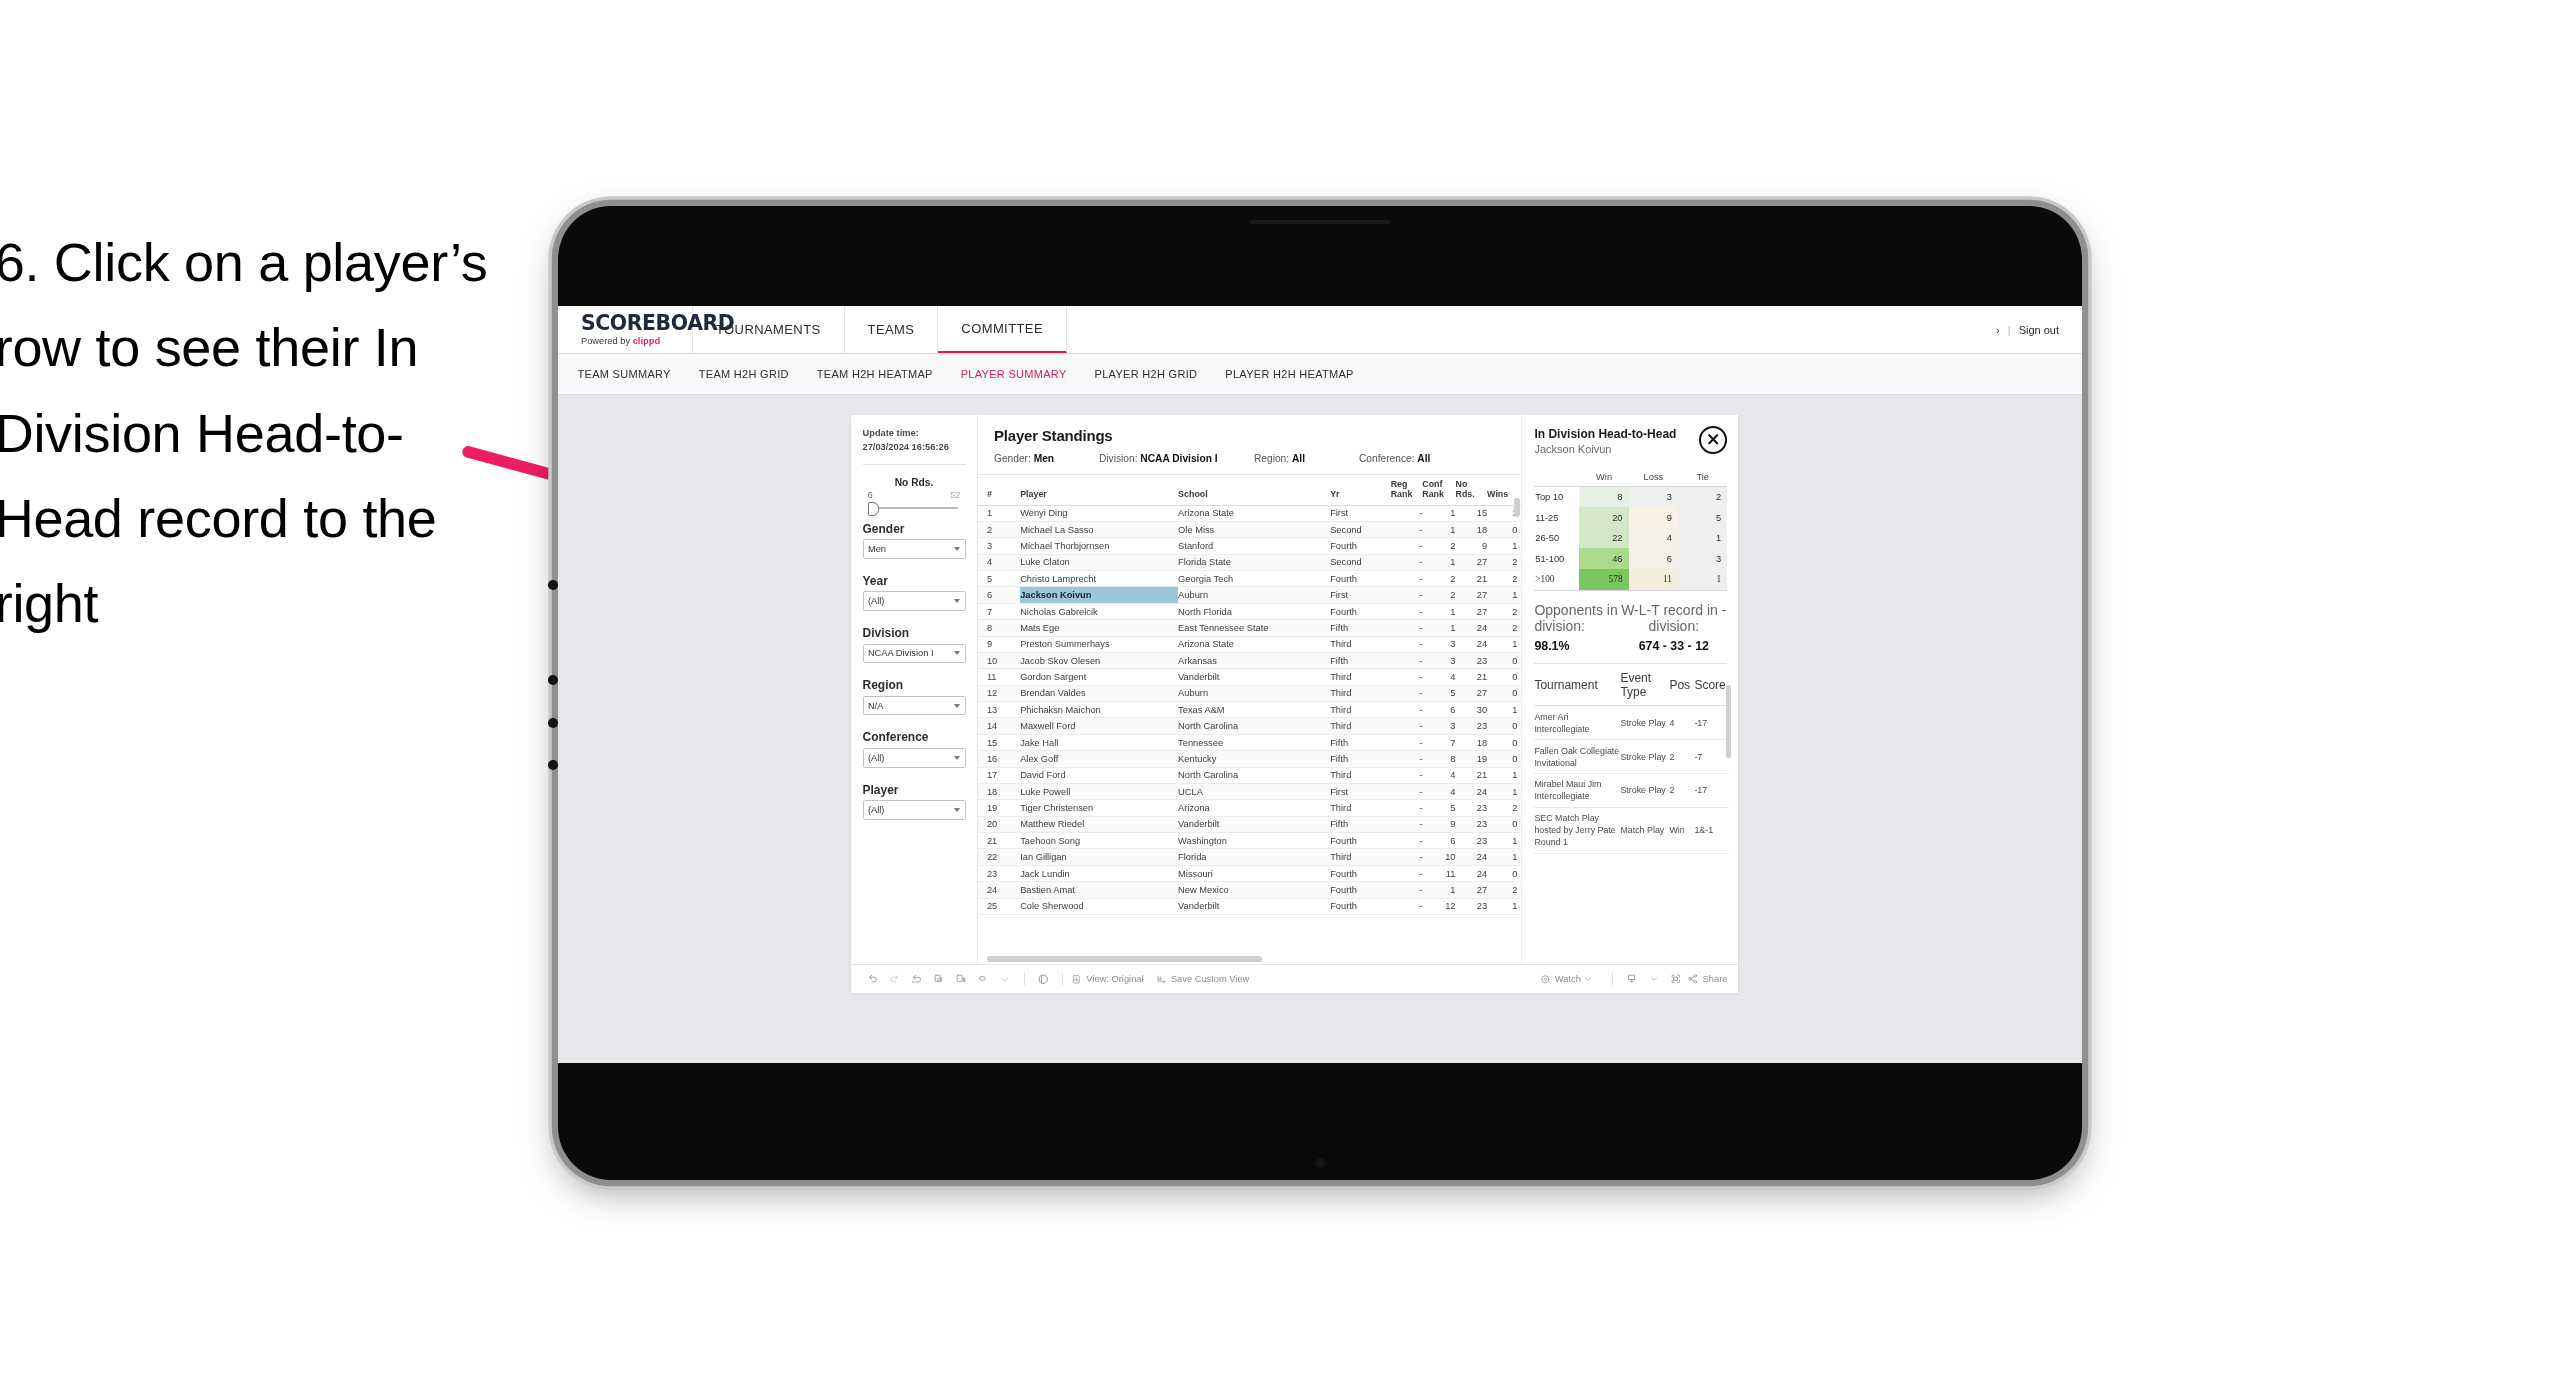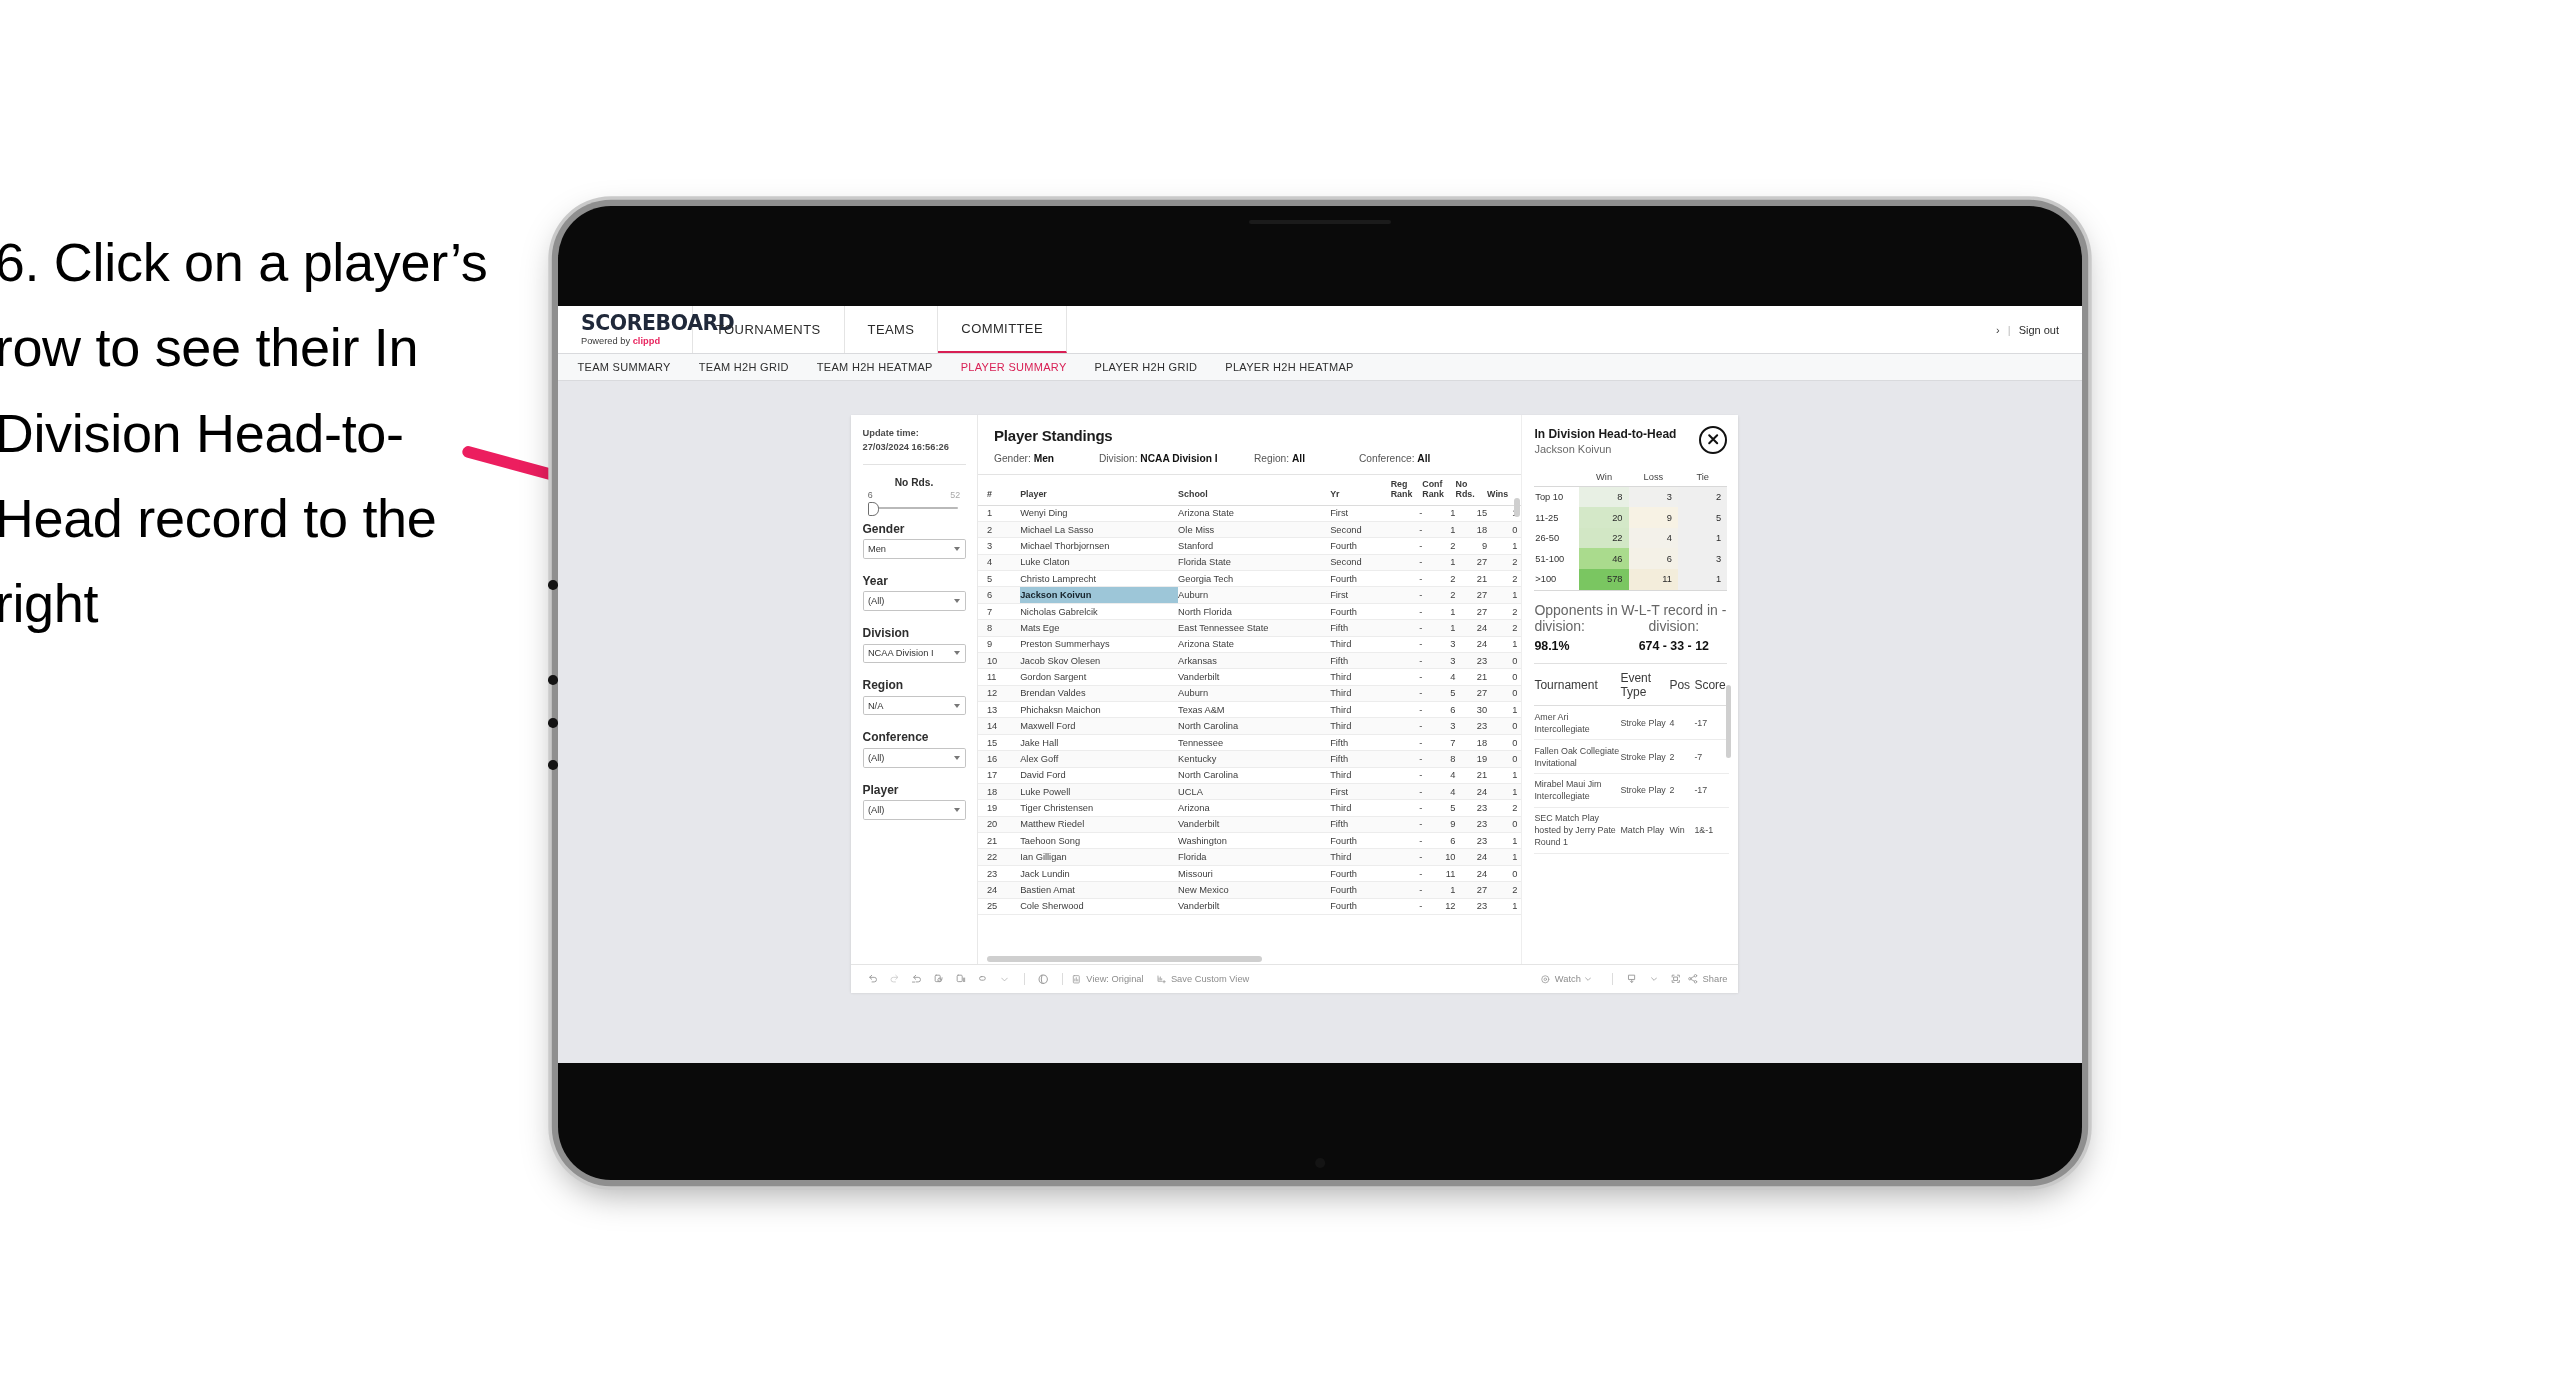--- a/index.html
+++ b/index.html
@@ -47,21 +47,21 @@
   .brand .bname{font-size:20.4px;font-weight:800;letter-spacing:-0.4px;color:#20293a;font-family:"DejaVu Sans",sans-serif;line-height:1;}
   .brand .bsub{font-size:9.3px;color:#3a3a3a;margin-top:2.7px;}
   .brand .bsub b{color:#e8255f;font-weight:700;}
   .navitem{display:flex;align-items:center;padding:0 23px;font-size:13px;color:#2b2b2b;letter-spacing:0.4px;border-right:0.9px solid #e4e4e4;cursor:pointer;}
   .navitem.active{border-bottom:2.7px solid #d81f54;}
   .navright{margin-left:auto;display:flex;align-items:center;padding-right:23px;gap:8px;font-size:11px;color:#3b3b3b;}
   .navright .sep{color:#bbb;}
   .signout{text-decoration:none;color:#2b2b2b;cursor:pointer;}
 
   
-  .subnav{position:absolute;left:0;right:0;top:47px;height:28px;background:#f7f8f9;border-top:0.9px solid #d9dadd;border-bottom:0.9px solid #d9dadd;display:flex;align-items:center;padding-left:19.5px;box-sizing:border-box;}
+  .subnav{position:absolute;left:0;right:0;top:47px;height:42px;background:#f7f8f9;border-top:0.9px solid #d9dadd;border-bottom:0.9px solid #d9dadd;display:flex;align-items:center;padding-left:19.5px;box-sizing:border-box;}
   .subitem{font-size:11px;color:#2e2e2e;letter-spacing:0.3px;margin-right:28px;cursor:pointer;}
   .subitem.active{color:#d81f54;}
 
   
   #viz{
     position:absolute;left:293px;top:109px;width:887px;height:578px;
     background:#fff;box-shadow:0 0.9px 2.7px rgba(0,0,0,.12);
     display:flex;flex-direction:column;overflow:hidden;
   }
   #vizbody{flex:1;display:flex;min-height:0;}
@@ -121,21 +121,21 @@
   .h2h-title{font-size:12px;font-weight:700;color:#1b1b1b;}
   .h2h-sub{font-size:11px;color:#6a6a6a;margin-top:1.8px;}
   .closebtn{position:absolute;right:10.6px;top:10.6px;width:24px;height:24px;border:2.1px solid #111;border-radius:50%;display:flex;align-items:center;justify-content:center;cursor:pointer;}
   .closebtn svg{display:block;}
 
   table.wlt{border-collapse:collapse;width:100%;margin-top:16px;table-layout:fixed;}
   table.wlt th{font-size:9.3px;font-weight:400;color:#444;text-align:center;padding-bottom:3.5px;border-bottom:0.9px solid #d8d8d8;}
   table.wlt th.rh{width:43px;border-bottom:0.9px solid #d8d8d8;}
   table.wlt td{font-size:9.3px;color:#2b2b2b;height:18.6px;text-align:right;padding-right:6.2px;}
   table.wlt td.rl{text-align:left;color:#333;padding-right:0;padding-left:0.9px;background:#fff!important;}
-  table.wlt tr:last-child td{border-bottom:0.9px solid #d8d8d8;}
+  table.wlt tr:last-child td{border-bottom:0.9px solid #d8d8d8;font-family:Liberation Serif, serif;}
 
   .sumrow{display:flex;margin-top:11.5px;}
   .sumblk{flex:1;}
   .sumblk .lbl{font-size:14px;color:#666;}
   .sumblk .val{font-size:12.4px;font-weight:700;color:#111;margin-top:5.3px;}
   .sumblk.center{text-align:center;flex:1.25;}
 
   .tsep{height:0.9px;background:#e0e0e0;margin:9.7px 0 0 0;}
   table.tour{border-collapse:collapse;width:100%;table-layout:fixed;margin-top:1.8px;}
   table.tour th{font-size:12px;font-weight:400;color:#3a3a3a;text-align:left;padding:5.3px 0 6.2px 0;border-bottom:0.9px solid #ddd;}

